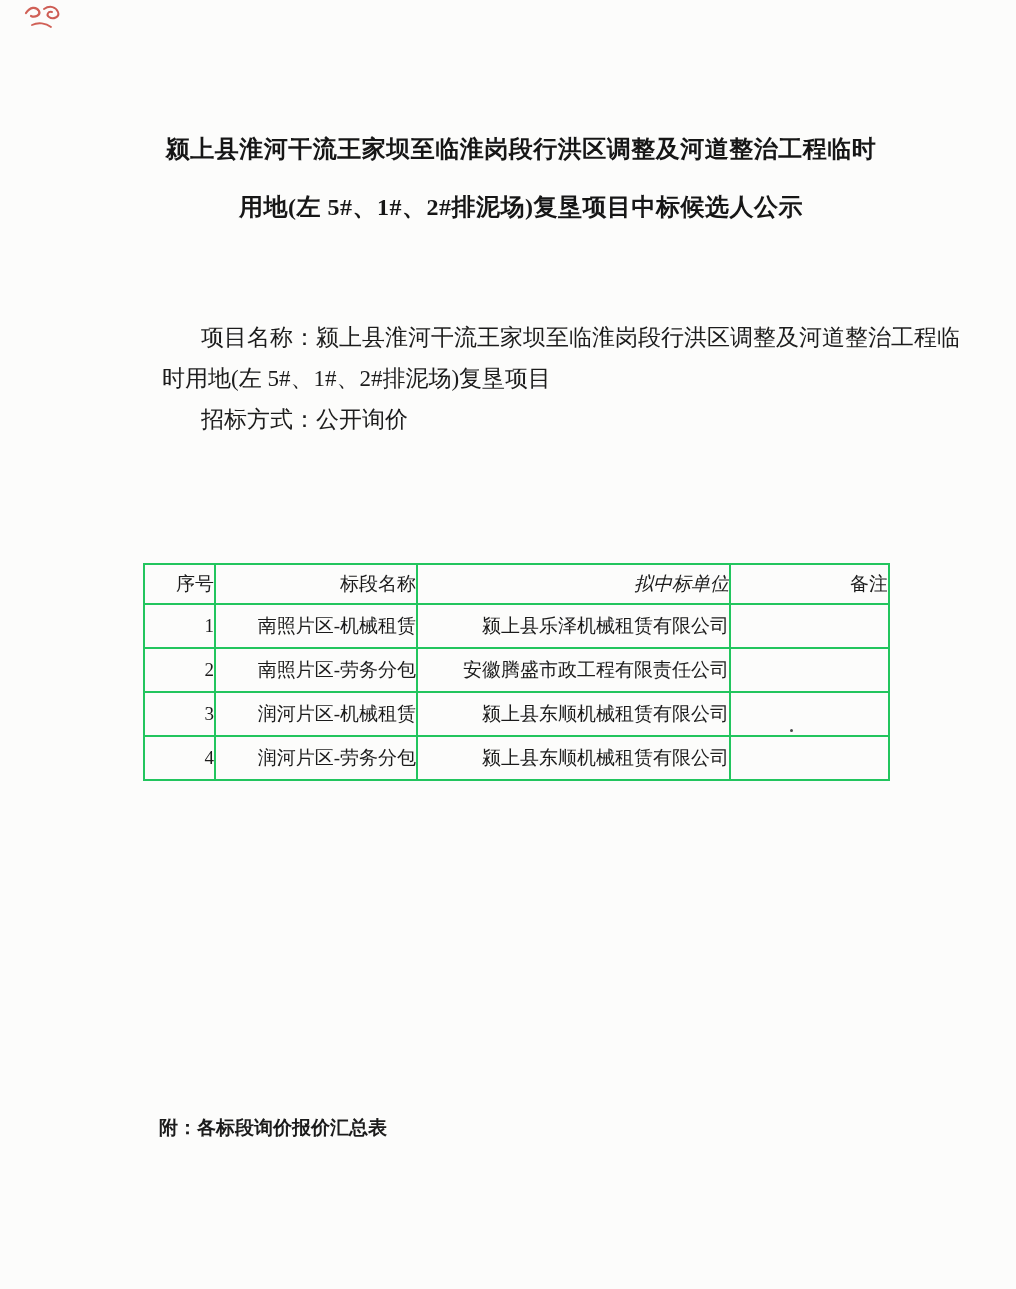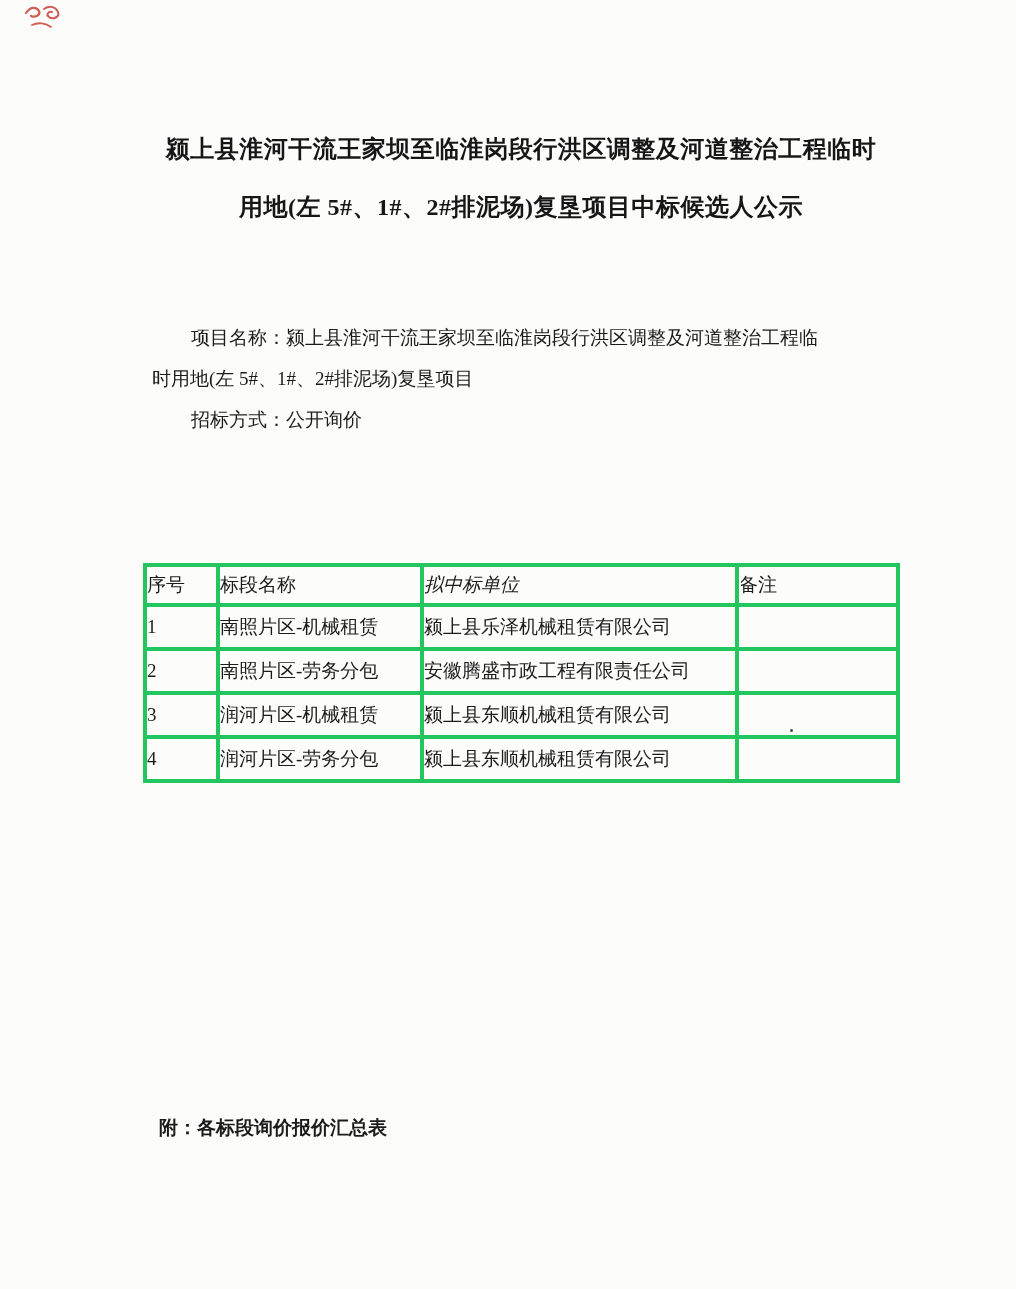--- a/index.html
+++ b/index.html
@@ -19,35 +19,35 @@
   .doc-title {
     position:absolute; top:120px; left:13px; width:1016px;
     text-align:center;
     font-size:24px; font-weight:bold;
     line-height:58px;
     letter-spacing:.5px;
     color:#161616;
   }
 
   .info-block {
-    position:absolute; top:317px; left:152px; width:725px;
-    font-size:19px; color:#1c1c1c;
+    position:absolute; top:317px; left:162px; width:725px;
+    font-size:23px; color:#1c1c1c;
   }
   .info-line { height:41px; line-height:41px; white-space:nowrap; }
   .indent { padding-left:39px; }
 
   table.bid-table {
     position:absolute; top:563px; left:143px;
     width:737px; height:216px;
     border-collapse:collapse; table-layout:fixed;
     font-size:19px; color:#1b1b1b;
   }
   .bid-table th, .bid-table td {
-    border:4px solid #22c55e;
-    text-align:left; vertical-align:middle;
+    border:2px solid #22c55e;
+    text-align:right; vertical-align:middle;
     padding:0; font-weight:normal;
     overflow:hidden; white-space:nowrap;
   }
   .bid-table thead tr { height:40px; }
   .bid-table tbody tr { height:44px; }
   .col-no { width:69px; }
   .col-section { width:200px; }
   .col-winner { width:311px;font-style:italic; }
   .col-remark { width:157px;border-radius:8px; }
 

